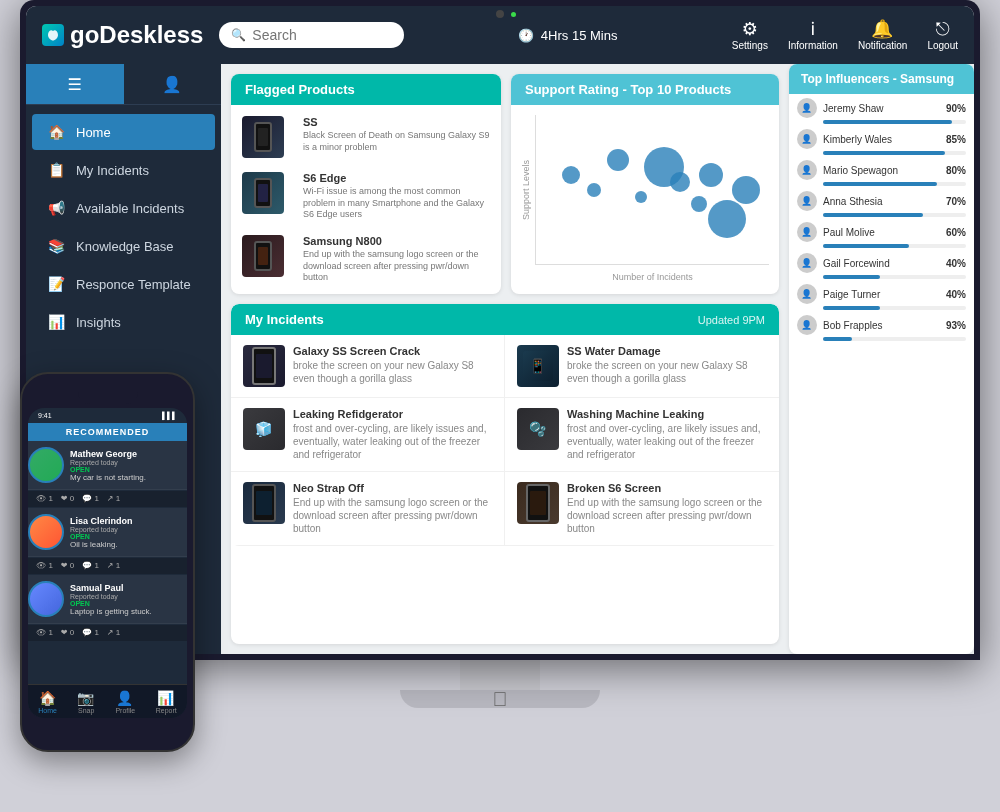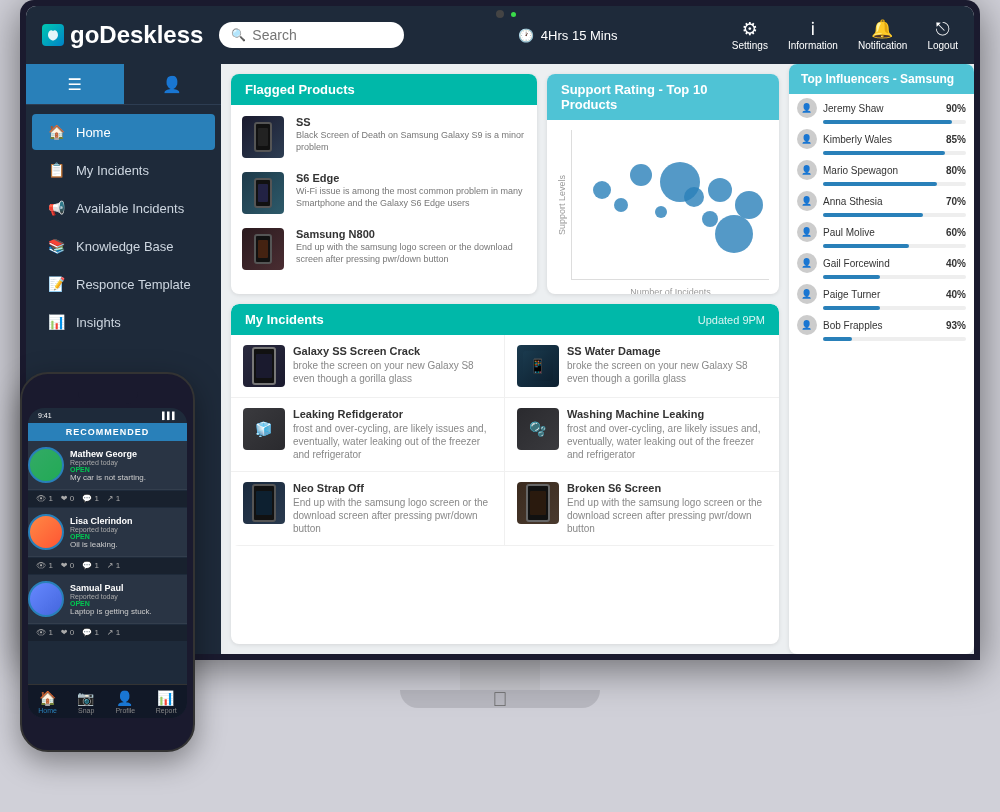--- a/index.html
+++ b/index.html
@@ -250,35 +250,35 @@
       padding: 8px 14px;
       font-size: 13px;
       font-weight: 600;
       color: white;
     }
 
     .card-header.teal { background: #00b8a9; }
     .card-header.blue { background: #4fc3d5; }
 
     .flagged-card {
-      width: 306px;
+      width: 270px;
       flex-shrink: 0;
     }
 
     .flagged-items {
       padding: 6px;
       display: flex;
       flex-direction: column;
       gap: 4px;
     }
 
     .flagged-item {
       display: flex;
       align-items: flex-start;
-      gap: 12px;
+      gap: 19px;
       padding: 5px;
     }
 
     .flagged-thumb {
       width: 42px;
       height: 42px;
       border-radius: 4px;
       background: #1a1a2e;
       flex-shrink: 0;
       display: flex;

